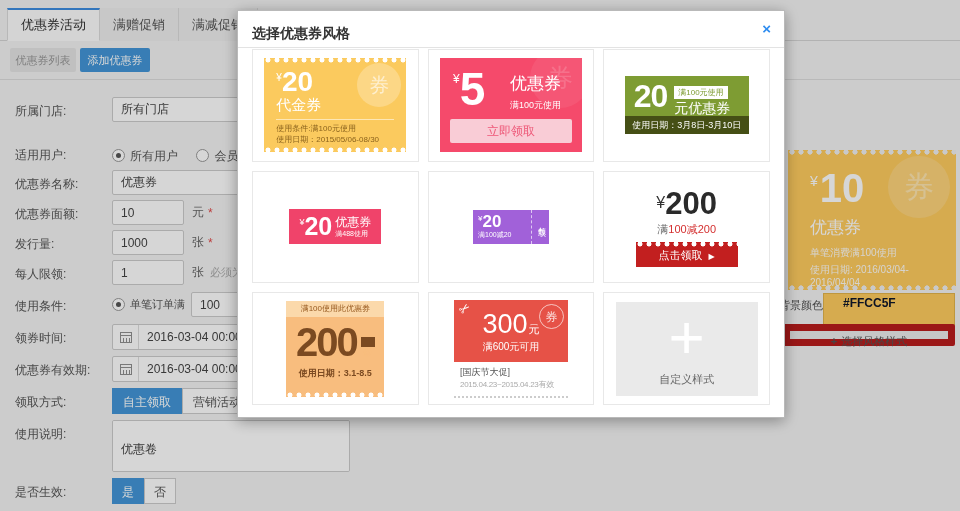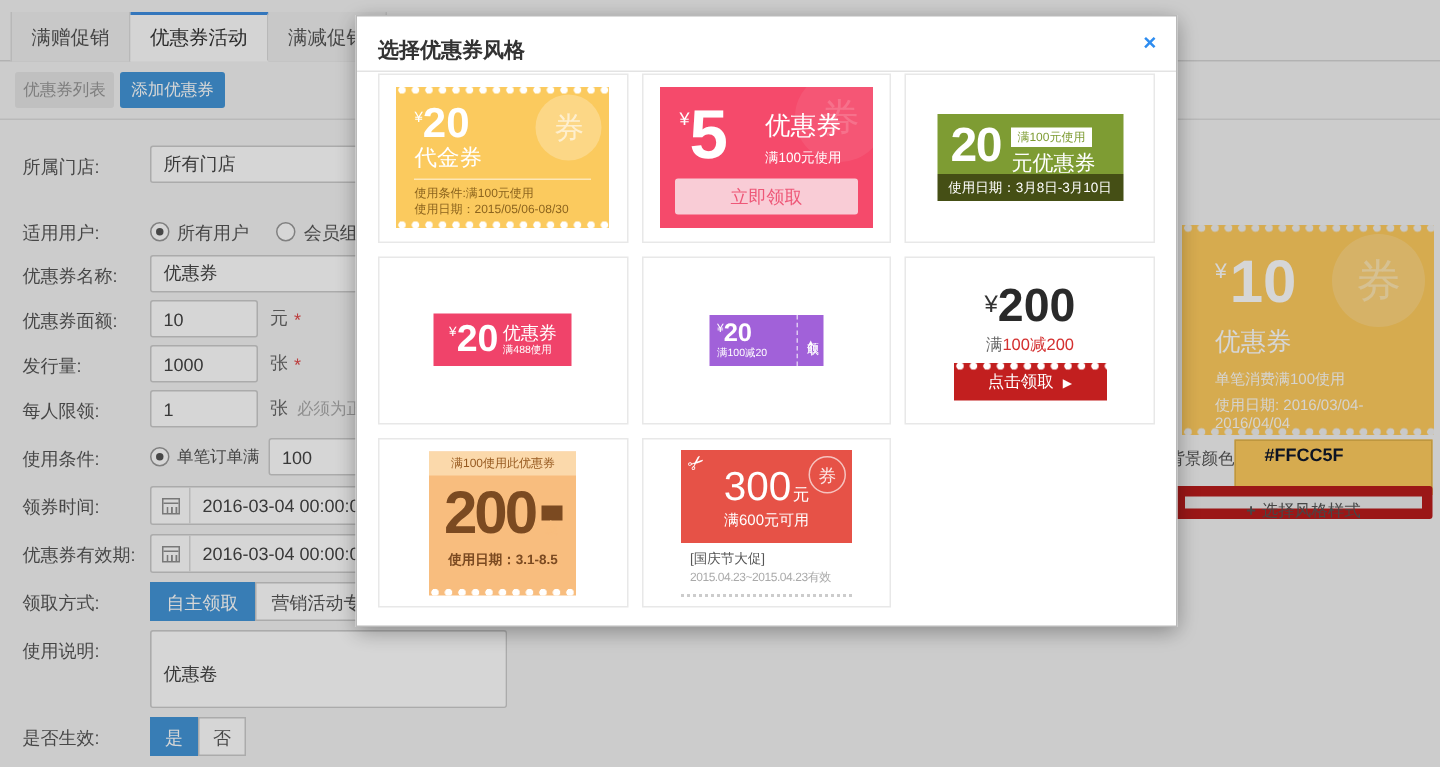--- a/index.html
+++ b/index.html
@@ -12,21 +12,21 @@
   .tab { height:33px; line-height:33px; padding:0 13px; font-size:13px; color:#555; border-right:1px solid #dcdcdc; background:#efefef; white-space:nowrap; }
   .tab:first-child { border-left:1px solid #dcdcdc; }
   .tab.active { background:#fdfdfd; border-top:2px solid #3d8de0; line-height:30px; color:#333; margin-bottom:-1px; border-bottom:1px solid #fdfdfd; }
   .subbtn { position:absolute; height:24px; line-height:24px; font-size:11px; text-align:center; border-radius:2px; }
   .btn-list { top:48px; left:10px; width:66px; background:#e5e5e5; color:#979797; }
   .btn-add { top:48px; left:80px; width:70px; background:#4396d8; color:#fff; }
   .divider { position:absolute; top:79px; left:0; right:0; height:1px; background:#ddd; }
 
   .frow { position:absolute; left:0; width:430px; }
   .flabel { position:absolute; left:15px; top:6px; font-size:12px; color:#555; white-space:nowrap; }
-  .fctl { position:absolute; left:100px; top:0; }
+  .fctl { position:absolute; left:112px; top:0; }
   .tbox { height:25px; border:1px solid #ccc; background:#fff; border-radius:2px; font-size:12px; color:#444; padding:0 8px; line-height:23px; }
   input.tbox { outline:none; }
   .unit { font-size:12px; color:#666; margin-left:8px; }
   .req { color:#e04b4b; margin-left:4px; font-size:12px; }
   .hint { font-size:11px; color:#aaa; margin-left:6px; }
   .radio { display:inline-block; width:13px; height:13px; border:1px solid #999; border-radius:50%; background:#fff; vertical-align:-2px; position:relative; }
   .radio.sel::after { content:""; position:absolute; left:3px; top:3px; width:5px; height:5px; border-radius:50%; background:#555; }
   .rlabel { font-size:12px; color:#555; margin:0 14px 0 5px; }
   .dtgroup { display:flex; width:238px; height:26px; border:1px solid #ccc; background:#fff; border-radius:2px; align-items:center; }
   .dtaddon { width:26px; height:100%; border-right:1px solid #ddd; display:flex; align-items:center; justify-content:center; }
@@ -149,22 +149,22 @@
   .cp9-label { position:absolute; left:0; right:0; bottom:9px; font-size:11px; color:#666; }
 </style>
 </head>
 <body>
 
 <div class="screen">
 
   <div class="bg-page">
 
     <div class="tabbar">
+      <div class="tab active">优惠券活动</div>
       <div class="tab">满赠促销</div>
-      <div class="tab active">优惠券活动</div>
       <div class="tab">满减促销</div>
     </div>
 
     <div class="subbtn btn-list">优惠券列表</div>
     <div class="subbtn btn-add">添加优惠券</div>
     <div class="divider"></div>
 
     <div class="frow" style="top:97px">
       <span class="flabel">所属门店:</span>
       <div class="fctl tbox" style="width:238px">所有门店</div>
@@ -376,16 +376,22 @@
             <div class="cp8-amt"><span class="num">300</span><span class="unit">元</span></div>
             <div class="cp8-cond">满600元可用</div>
           </div>
           <div class="cp8-bottom">
             <div class="cp8-tag">[国庆节大促]</div>
             <div class="cp8-valid">2015.04.23~2015.04.23有效</div>
           </div>
         </div>
       </div>
 
+      <div class="card">
+        <div class="cp9">
+          <div class="cp9-plus">+</div>
+          <div class="cp9-label">自定义样式</div>
+        </div>
+      </div>
 
     </div>
   </div>
 </div>
 
 </body></html>

